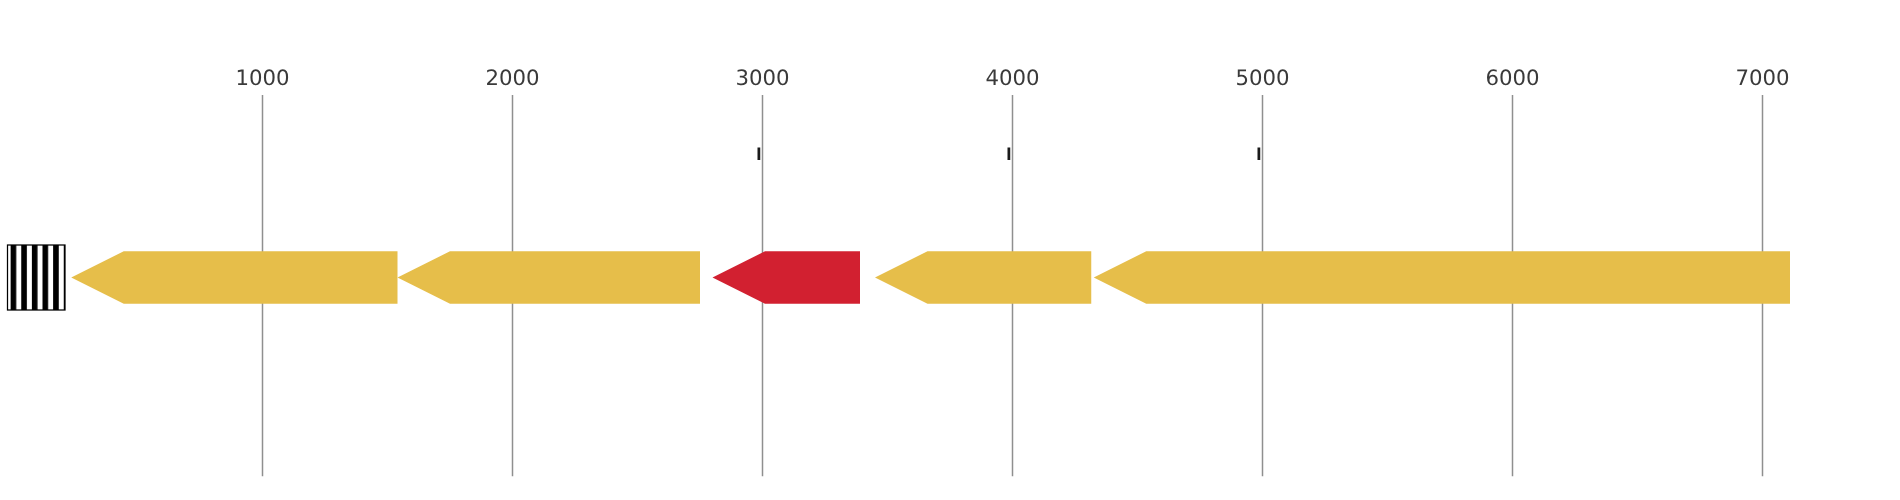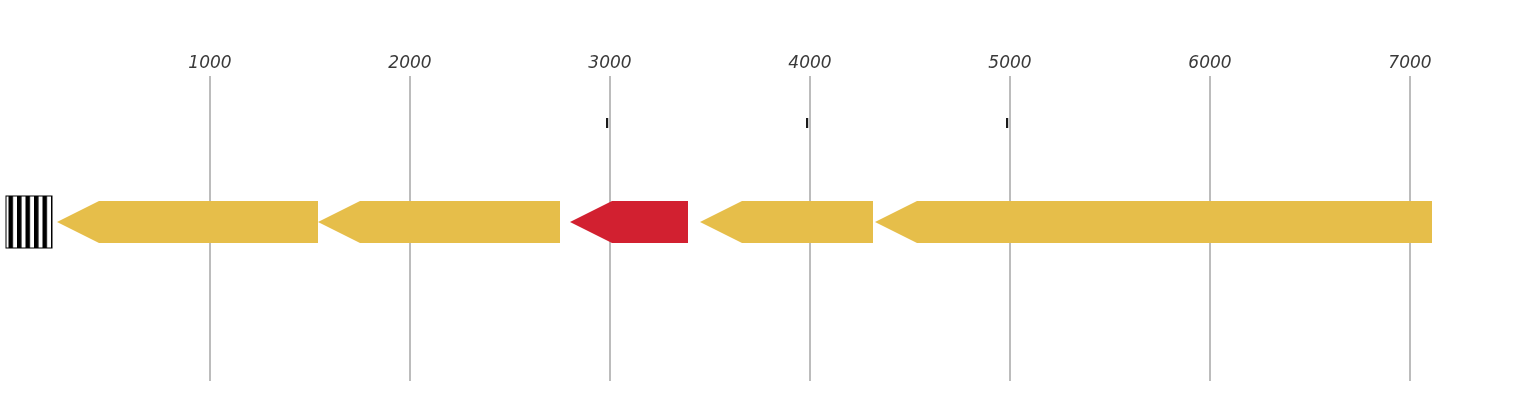--- a/index.html
+++ b/index.html
@@ -9,21 +9,20 @@
     height: 400px;
     background: #ffffff;
     font-family: "DejaVu Sans", sans-serif;
     overflow: hidden;
   }
   #figure-wrap {
     position: relative;
     width: 1520px;
     height: 288px;
     background: #ec4899;
-    font-style: italic;
   }
   svg text {
     font-family: "DejaVu Sans", sans-serif;
   }
 </style>
 </head>
 <body>
 
 <div id="figure-wrap"><svg width="1520" height="400" viewBox="0 0 1520 400" style="background: rgb(255, 255, 255);">
       <defs>

